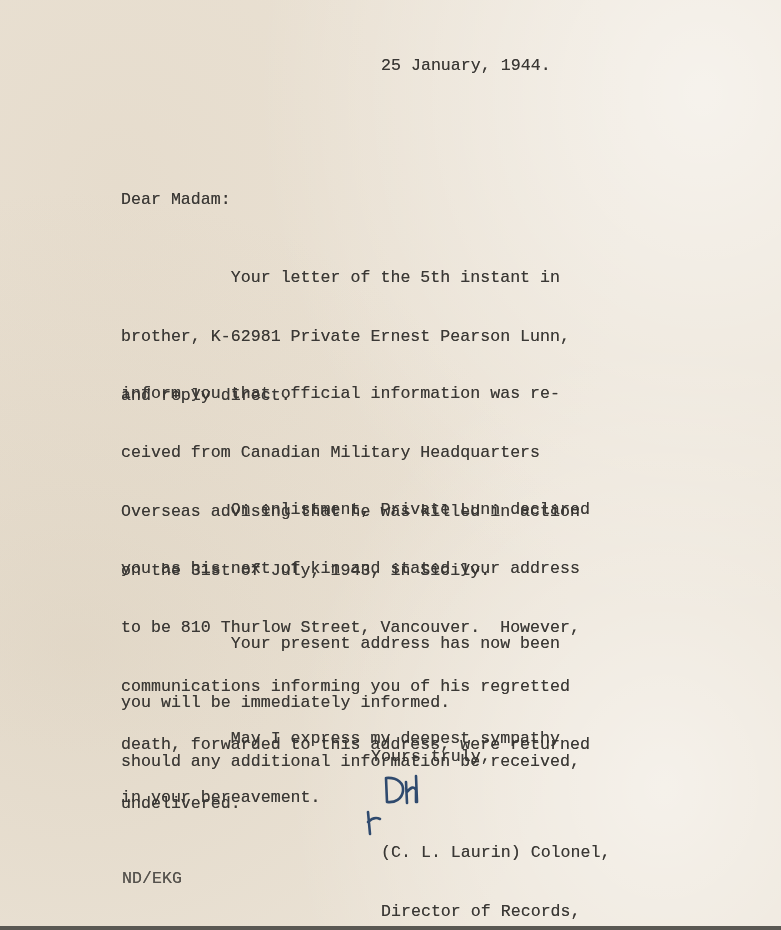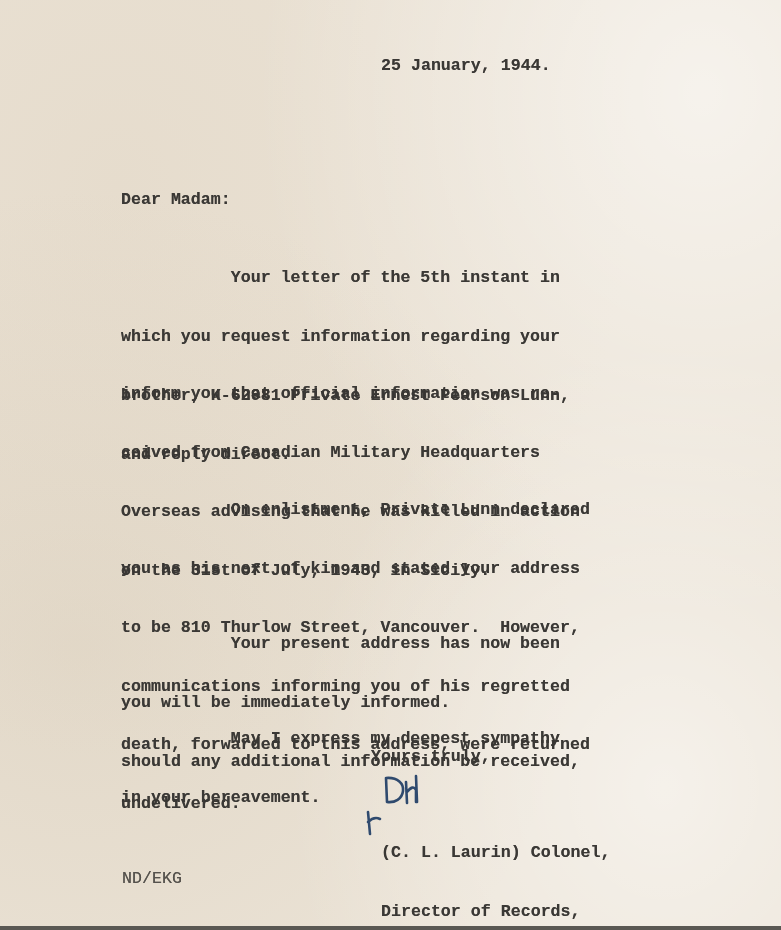--- a/index.html
+++ b/index.html
@@ -32,21 +32,21 @@
       width: 781px; height: 4px;
       background: #5a5853;
     }
     .typed {
       position: absolute;
       color: #3a3835;
       font-size: 16.6px;
       line-height: 19.6px;
       white-space: pre;
       letter-spacing: 0.02px;
-      font-weight: bold;
+      font-weight: normal;
       text-shadow: 0 0 0.6px rgba(40,38,35,0.6);
     }
     .typed .line {
       display: block;
       height: 19.6px;
     }
     .date { left: 381px; top: 56px; }
     .address { left: 115px; top: 113px; }
     .salutation { left: 121px; top: 190px; }
     .p1 { left: 121px; top: 229px; }
@@ -71,21 +71,20 @@
 
 <div class="paper">
 
   <div class="typed date">25 January, 1944.</div>
 
 
   <div class="typed salutation">Dear Madam:</div>
 
   <div class="typed p1">
     <span class="line">           Your letter of the 5th instant in</span>
-    <span class="line">which you request information regarding your</span>
     <span class="line">brother, K-62981 Private Ernest Pearson Lunn,</span>
     <span class="line">and reply direct.</span>
   </div>
 
   <div class="typed p2">
     <span class="line">inform you that official information was re-</span>
     <span class="line">ceived from Canadian Military Headquarters</span>
     <span class="line">Overseas advising that he was killed in action</span>
     <span class="line">on the 31st of July, 1943, in Sicily.</span>
   </div>

